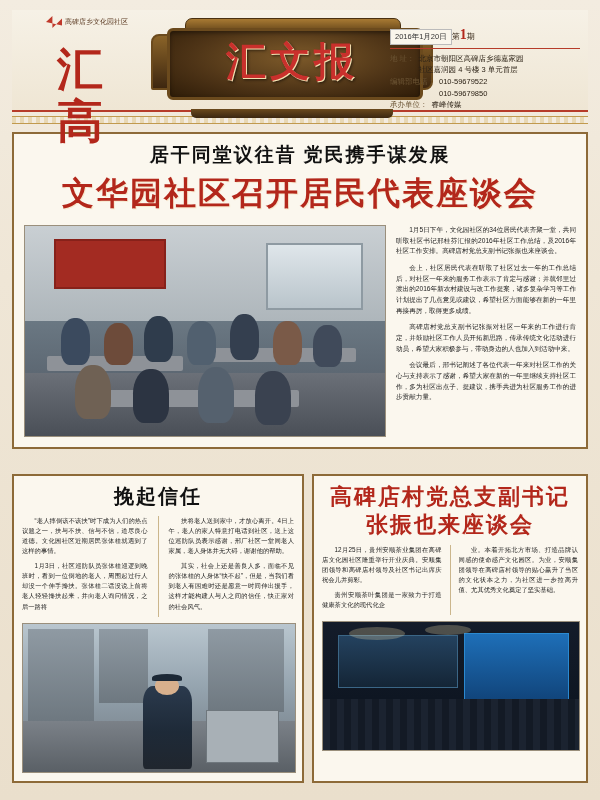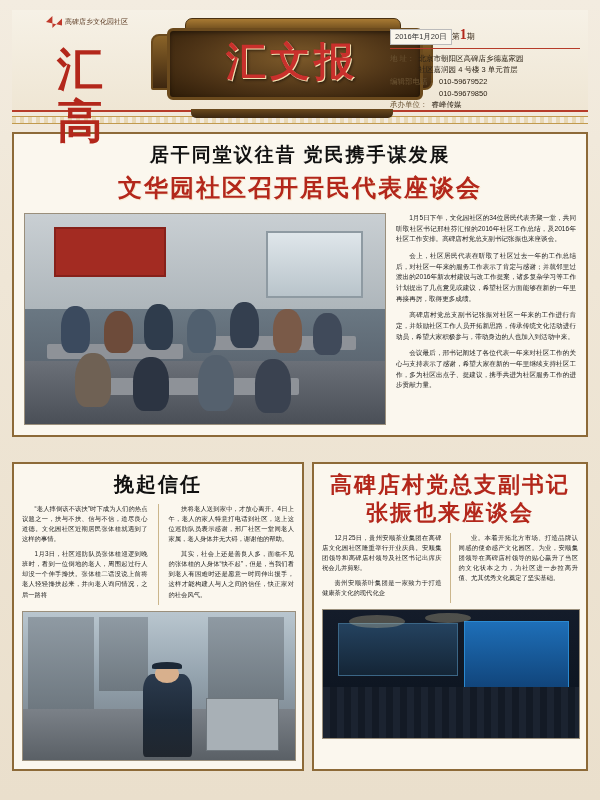--- a/index.html
+++ b/index.html
@@ -119,21 +119,21 @@
   }
   .lead-kicker{
     text-align:center;
     font-family:"Liberation Serif",serif;
     font-size:19px;font-weight:bold;color:#111;
     letter-spacing:2px;
   }
   .lead-title{
     text-align:center;
     font-family:"Liberation Serif",serif;
-    font-size:24px;font-weight:bold;color:#b3271b;
+    font-size:32px;font-weight:bold;color:#b3271b;
     letter-spacing:2px;margin-top:4px;
     text-shadow:1px 1px 0 #f7e9cf;
   }
   .lead-body{
     display:flex;gap:10px;margin-top:9px;
   }
   .photo{
     background:#5b6570;
     position:relative;overflow:hidden;
     border:1px solid #9a8f7c;

